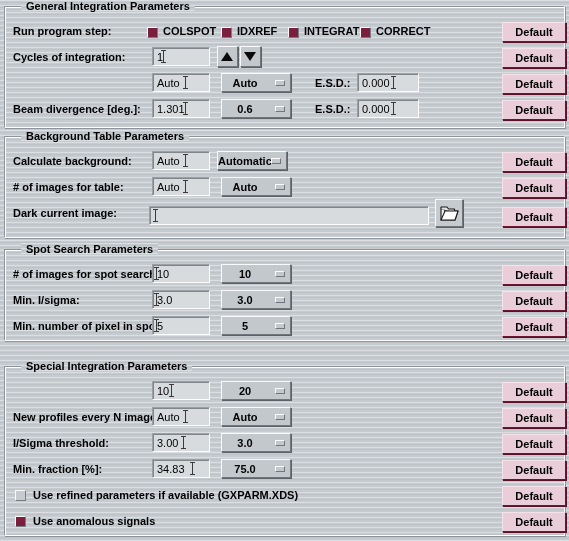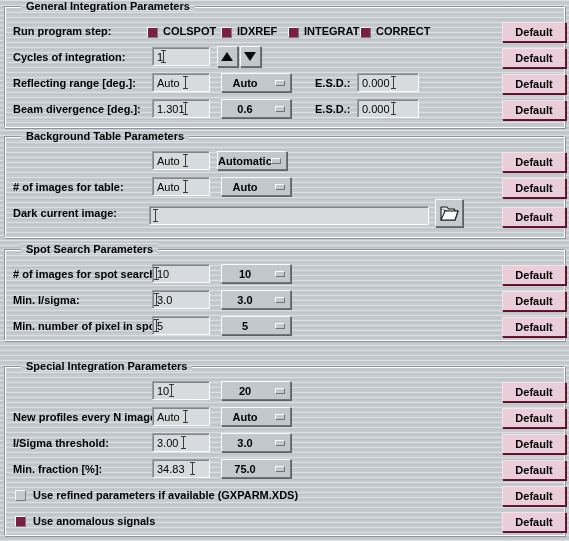--- a/index.html
+++ b/index.html
@@ -273,21 +273,20 @@
       <div class="spin up" style="left:212px;">
           <i></i>
         </div>
       <div class="spin down" style="left:235px;">
           <i></i>
         </div>
       <div class="defbtn" style="top:2px;">Default</div>
     </div>
 
     <div class="row" style="top:65px;">
-      <div class="rowlabel">Reflecting range [deg.]:</div>
       <div class="tfield" style="left:147px; width:58px;">
         <span class="val">Auto</span>
         <span class="caret" style="left:32px;"></span>
       </div>
       <div class="ddown" style="left:216px; width:70px;">
         <span class="dval">Auto</span>
         <span class="dglyph"></span>
       </div>
       <div class="sublabel" style="left:310px;">E.S.D.:</div>
       <div class="tfield" style="left:352px; width:62px;">
@@ -313,20 +312,21 @@
         <span class="caret" style="left:35px;"></span>
       </div>
       <div class="defbtn" style="top:2px;">Default</div>
     </div>
   </div>
 
   <div class="group metal" style="top:136px; height:102px;">
     <div class="group-title">Background Table Parameters</div>
 
     <div class="row" style="top:13px;">
+      <div class="rowlabel">Calculate background:</div>
       <div class="tfield" style="left:147px; width:58px;">
         <span class="val">Auto</span>
         <span class="caret" style="left:32px;"></span>
       </div>
       <div class="ddown" style="left:212px; width:70px;">
         <span class="dval">Automatic</span>
         <span class="dglyph"></span>
       </div>
       <div class="defbtn" style="top:2px;">Default</div>
     </div>

